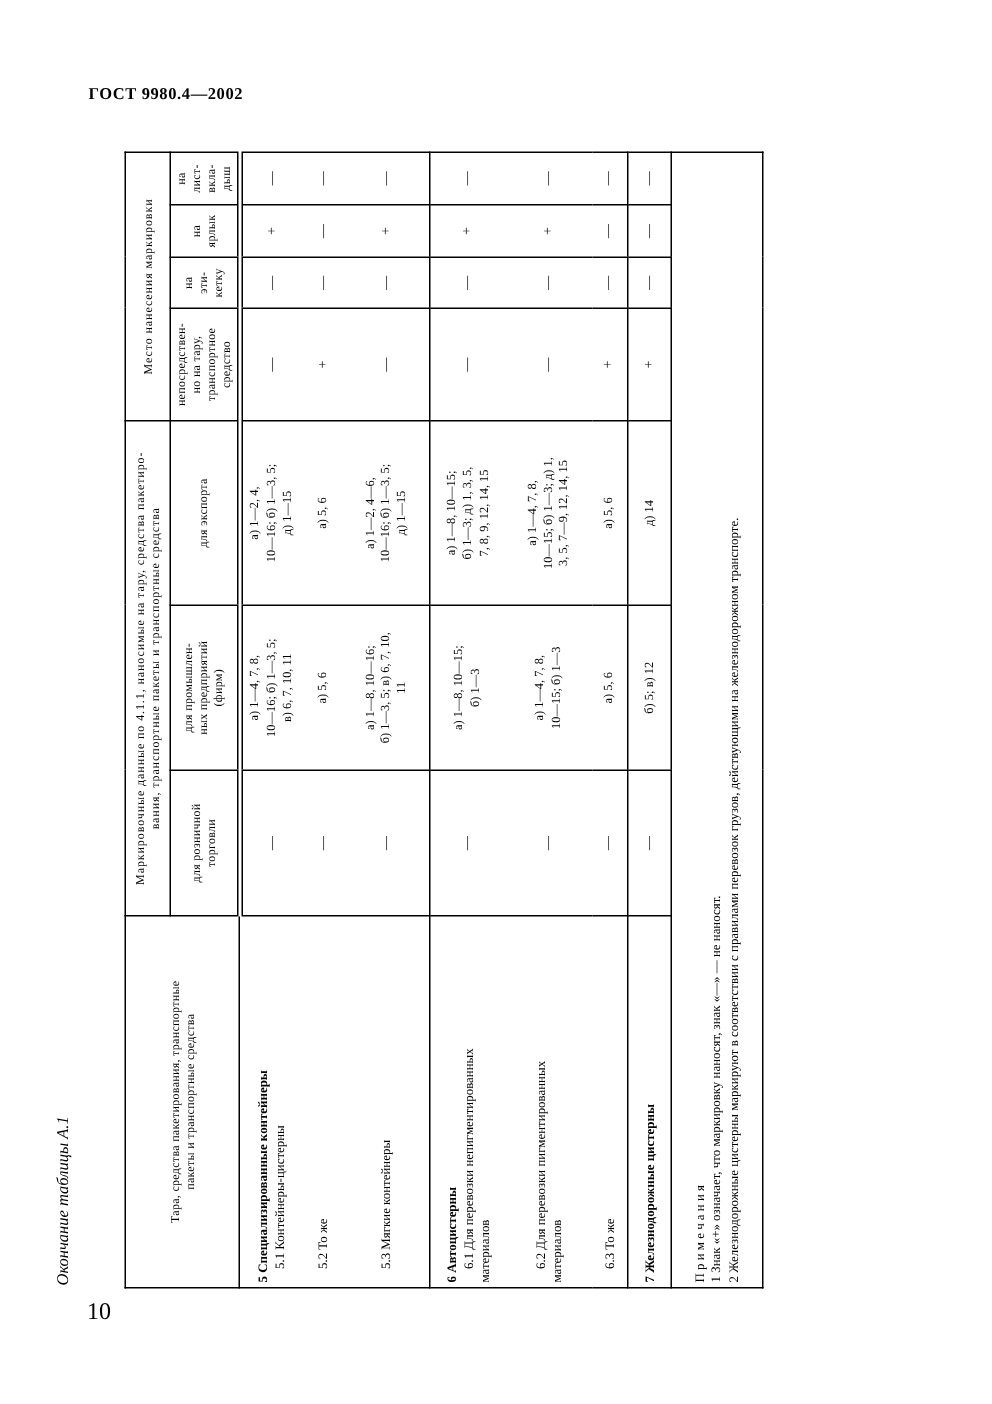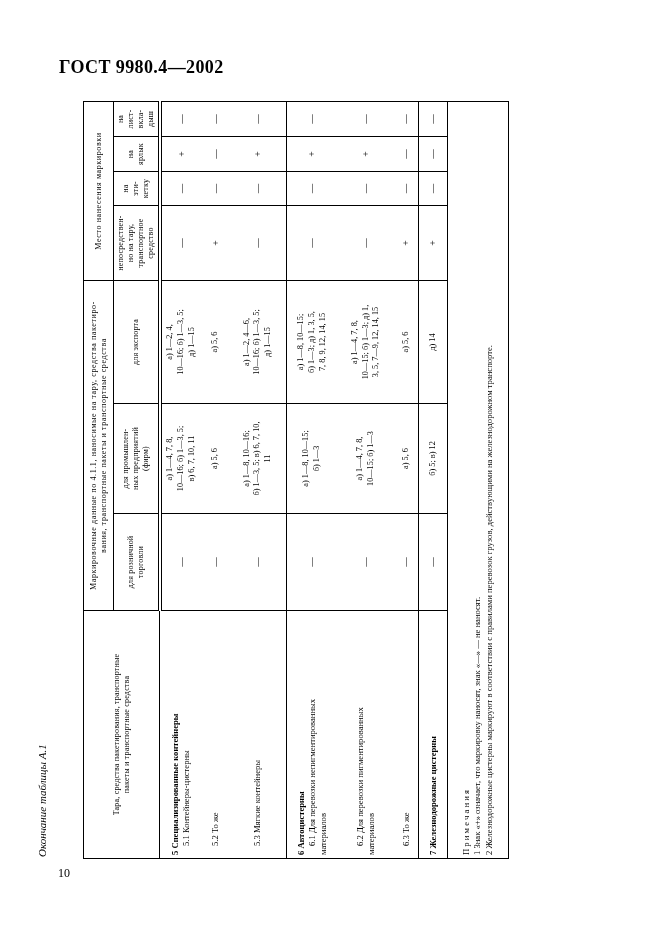--- a/index.html
+++ b/index.html
@@ -2,29 +2,29 @@
 <html><head>
 <meta charset="utf-8">
 <style>
   html,body{margin:0;padding:0;}
   body{
     width:661px;height:936px;position:relative;background:#ffffff;
     font-family:"Liberation Serif", serif;color:#000;overflow:hidden;
   }
   .doc-header{
     position:absolute;left:59px;top:57px;
-    font-weight:bold;font-size:18px;letter-spacing:.4px;white-space:nowrap;
+    font-weight:bold;font-size:11px;letter-spacing:.4px;white-space:nowrap;
   }
   .margin-caption{
     position:absolute;left:36px;top:857px;
     transform-origin:0 0;transform:rotate(-90deg);
     font-style:italic;font-size:11px;white-space:nowrap;
   }
   .page-number{
-    position:absolute;left:58px;top:866px;font-size:12px;
+    position:absolute;left:58px;top:866px;font-size:16px;
   }
   .table-wrap{
     position:absolute;left:83px;top:859px;
     transform-origin:0 0;transform:rotate(-90deg);
     width:757px;
   }
   table.gost{
     border-collapse:collapse;table-layout:fixed;width:757px;
     border:1px solid #000;
   }

